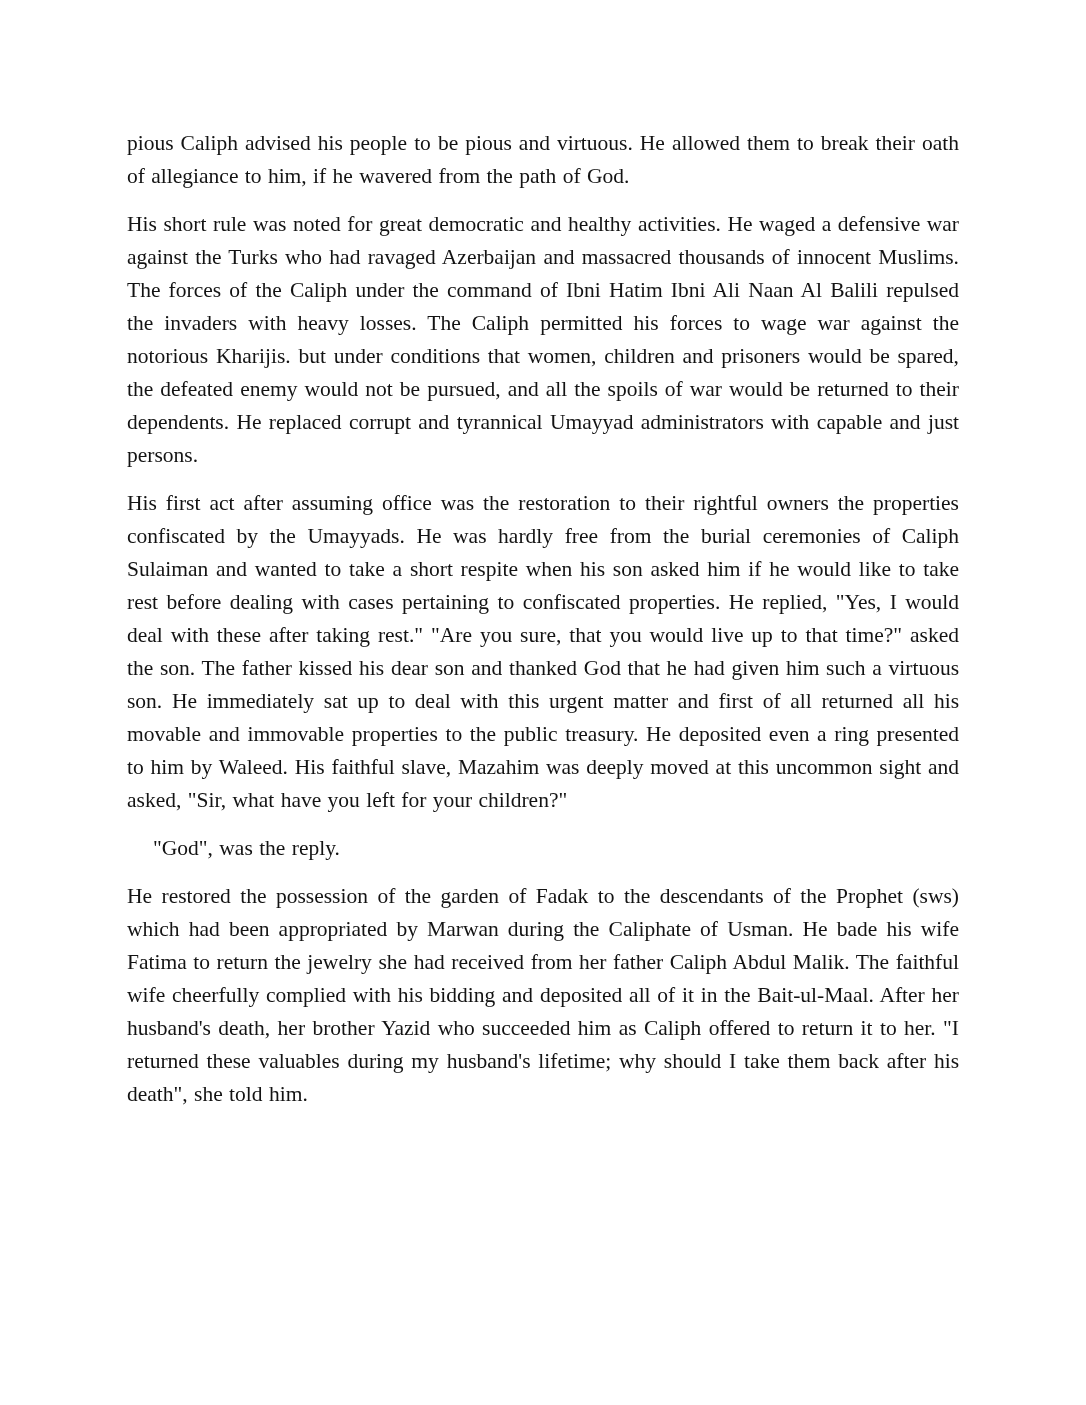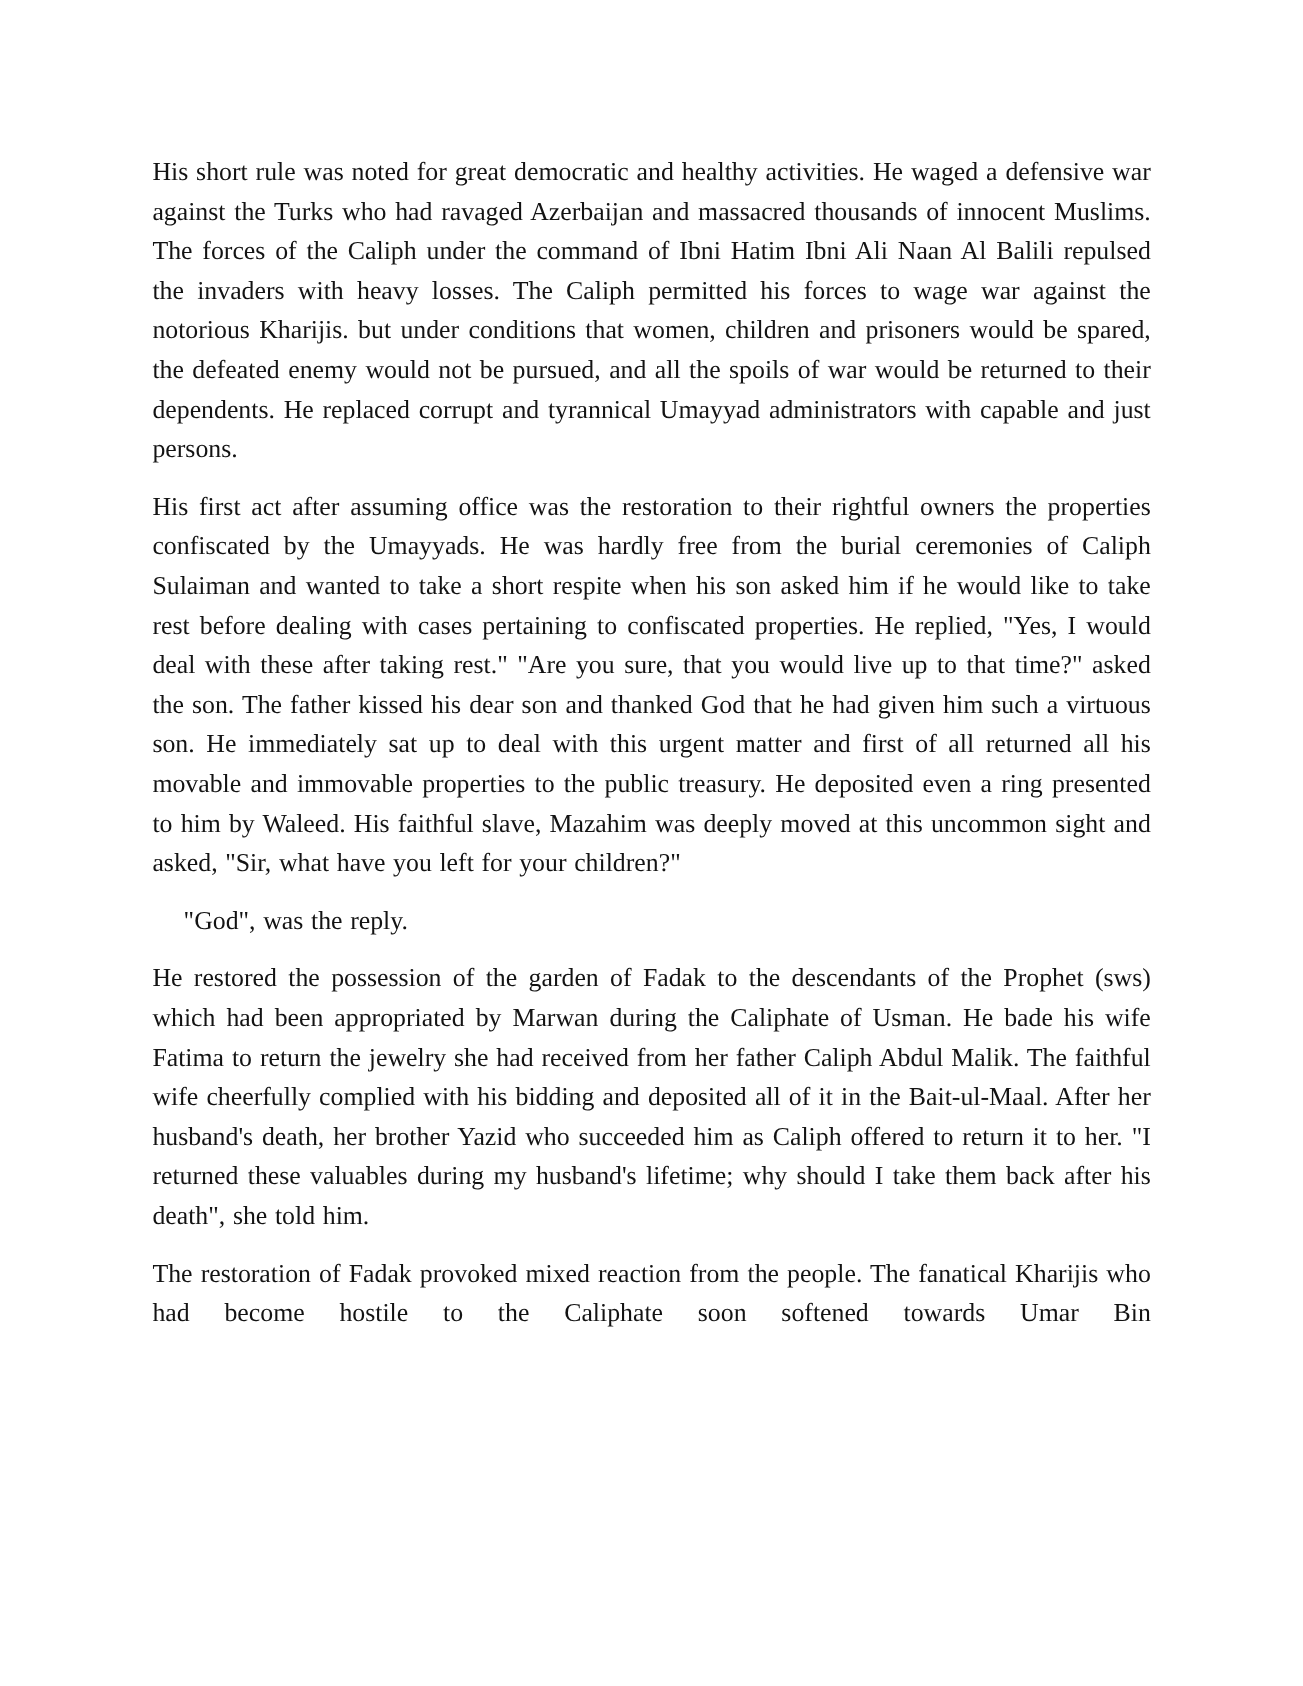--- a/index.html
+++ b/index.html
@@ -35,18 +35,18 @@
   }
   .para.continued {
     text-align-last: justify;
     margin-bottom: 0;
   }
 </style>
 </head>
 <body>
 
 <div class="page-content">
+  <p class="para">pious Caliph advised his people to be pious and virtuous. He allowed them to break their oath of allegiance to him, if he wavered from the path of God.</p>
   <p class="para">His short rule was noted for great democratic and healthy activities. He waged a defensive war against the Turks who had ravaged Azerbaijan and massacred thousands of innocent Muslims. The forces of the Caliph under the command of Ibni Hatim Ibni Ali Naan Al Balili repulsed the invaders with heavy losses. The Caliph permitted his forces to wage war against the notorious Kharijis. but under conditions that women, children and prisoners would be spared, the defeated enemy would not be pursued, and all the spoils of war would be returned to their dependents. He replaced corrupt and tyrannical Umayyad administrators with capable and just persons.</p>
   <p class="para">His first act after assuming office was the restoration to their rightful owners the properties confiscated by the Umayyads. He was hardly free from the burial ceremonies of Caliph Sulaiman and wanted to take a short respite when his son asked him if he would like to take rest before dealing with cases pertaining to confiscated properties. He replied, "Yes, I would deal with these after taking rest." "Are you sure, that you would live up to that time?" asked the son. The father kissed his dear son and thanked God that he had given him such a virtuous son. He immediately sat up to deal with this urgent matter and first of all returned all his movable and immovable properties to the public treasury. He deposited even a ring presented to him by Waleed. His faithful slave, Mazahim was deeply moved at this uncommon sight and asked, "Sir, what have you left for your children?"</p>
   <p class="para indented">"God", was the reply.</p>
   <p class="para">He restored the possession of the garden of Fadak to the descendants of the Prophet (sws) which had been appropriated by Marwan during the Caliphate of Usman. He bade his wife Fatima to return the jewelry she had received from her father Caliph Abdul Malik. The faithful wife cheerfully complied with his bidding and deposited all of it in the Bait-ul-Maal. After her husband's death, her brother Yazid who succeeded him as Caliph offered to return it to her. "I returned these valuables during my husband's lifetime; why should I take them back after his death", she told him.</p>
-  <p class="para continued">The restoration of Fadak provoked mixed reaction from the people. The fanatical Kharijis who had become hostile to the Caliphate soon softened towards Umar Bin</p>
 </div>
 
 </body></html>

